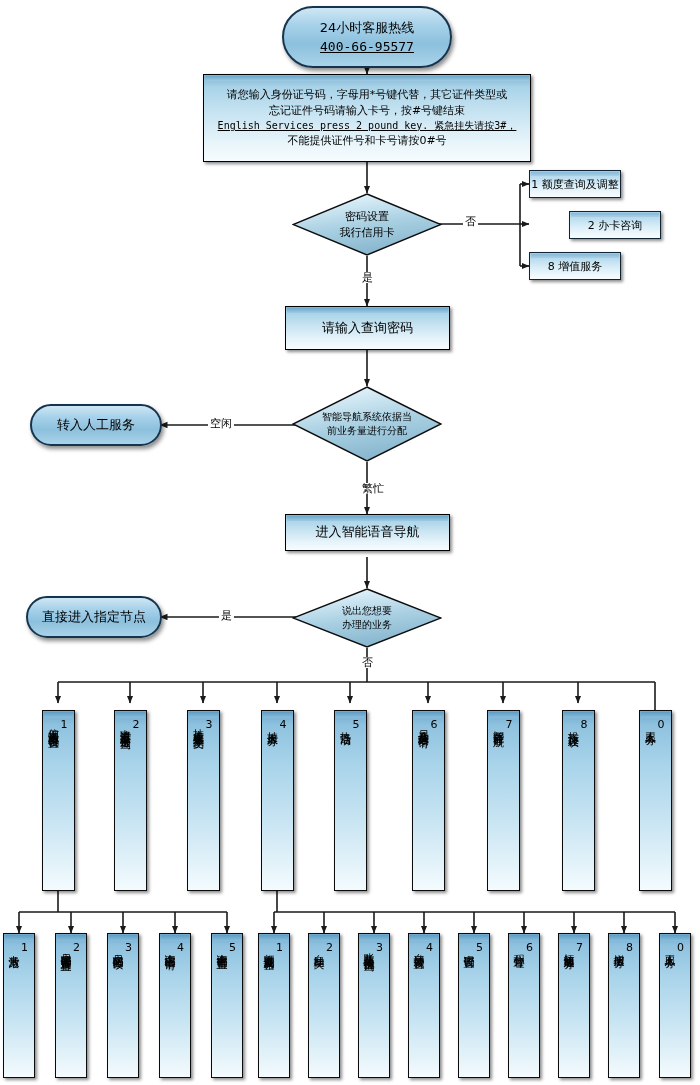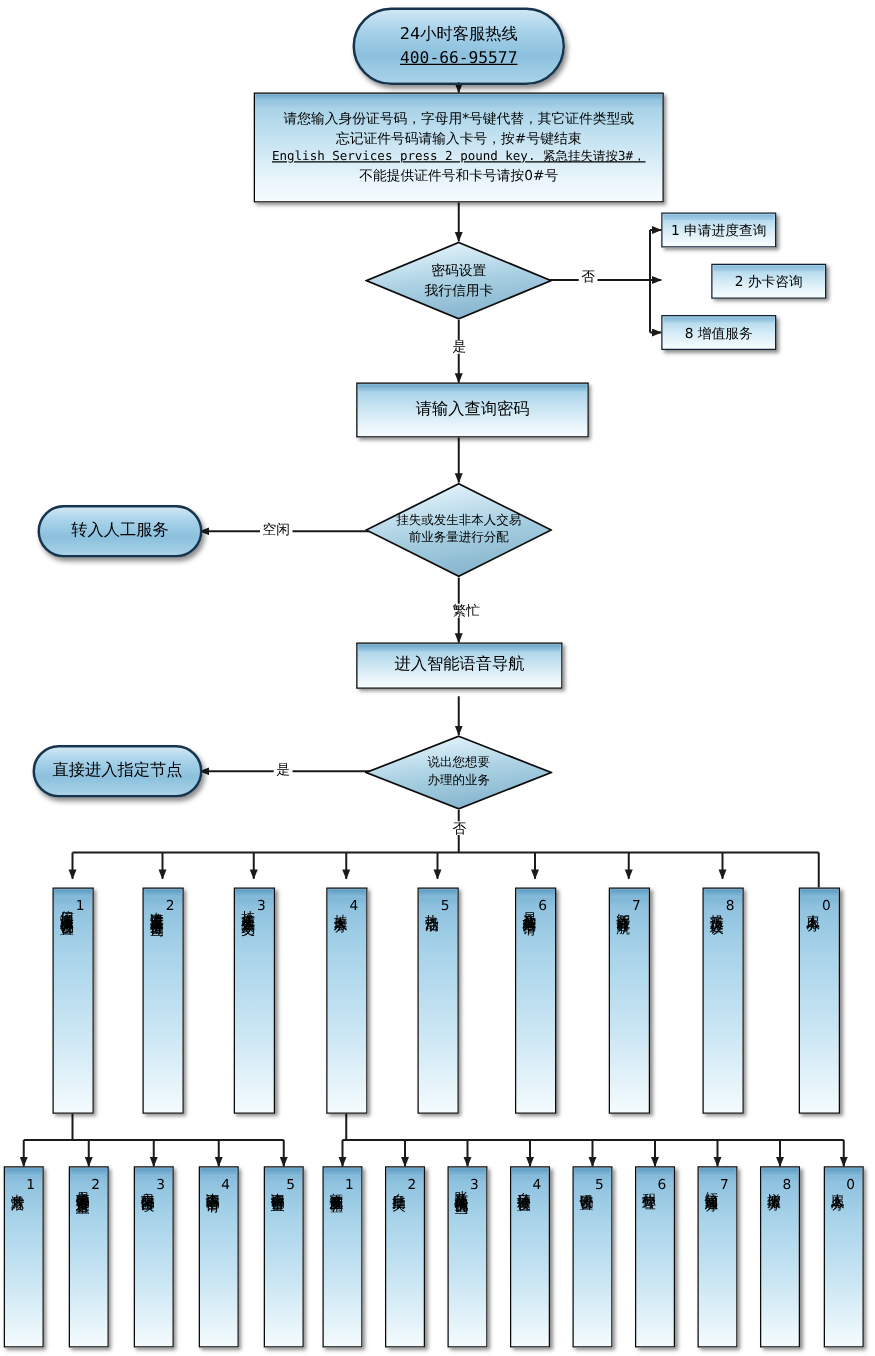--- a/index.html
+++ b/index.html
@@ -185,44 +185,44 @@
       <polygon points="75,1 149,31.5 75,62 1,31.5" fill="url(#dg1)" stroke="#0d0d0d" stroke-width="1.4"></polygon>
     </svg>
     <div class="txt fs11">
       <div>密码设置</div>
       <div>我行信用卡</div>
     </div>
   </div>
 
   <div class="node optbox" style="left:529px;top:170px;width:92px;height:28px;">
     <div class="txt fs11">
-      <span>1</span>&nbsp;<span>申请进度查询</span>
+      <span>1</span>&nbsp;<span>额度查询及调整</span>
     </div>
   </div>
   <div class="node optbox" style="left:529px;top:211px;width:92px;height:28px;margin-left:40px;">
     <div class="txt fs11">
       <span>2</span>&nbsp;<span>办卡咨询</span>
     </div>
   </div>
   <div class="node optbox" style="left:529px;top:252px;width:92px;height:28px;">
     <div class="txt fs11">
       <span>8</span>&nbsp;<span>增值服务</span>
     </div>
   </div>
 
-  <div class="node rect" style="left:285px;top:306px;width:186px;height:44px;align-items:center;">
+  <div class="node rect" style="left:285px;top:306px;width:165px;height:44px;align-items:center;">
     <div class="txt fs13">请输入查询密码</div>
   </div>
 
   <div class="node diamond" style="left:292px;top:386px;width:150px;height:76px;">
     <svg class="dshape" viewBox="0 0 150 76" preserveAspectRatio="none">
       <polygon points="75,1 149,38 75,75 1,38" fill="url(#dg1)" stroke="#0d0d0d" stroke-width="1.4"></polygon>
     </svg>
     <div class="txt fs10">
-      <div>挂失或发生非本人交易</div>
+      <div>智能导航系统依据当</div>
       <div>前业务量进行分配</div>
     </div>
   </div>
 
   <div class="node pill" style="left:30px;top:404px;width:132px;height:42px;">
     <div class="txt fs13">转入人工服务</div>
   </div>
 
   <div class="node rect" style="left:285px;top:514px;width:165px;height:37px;">
     <div class="txt fs13">进入智能语音导航</div>

